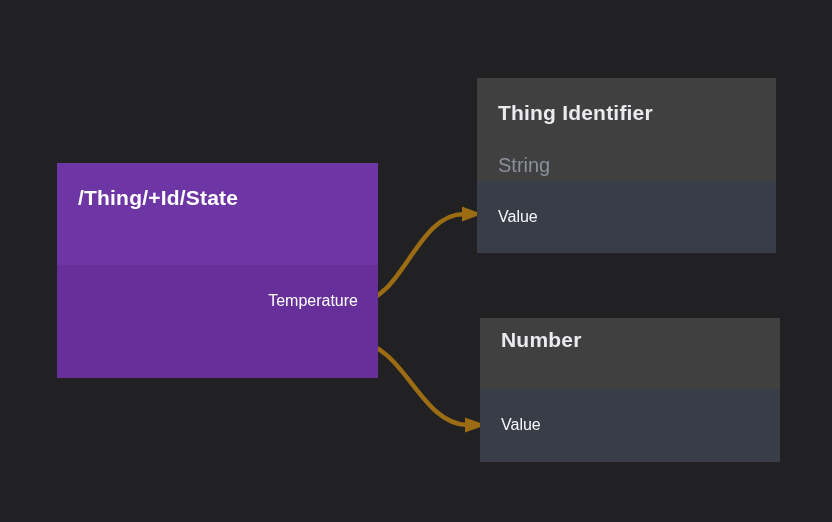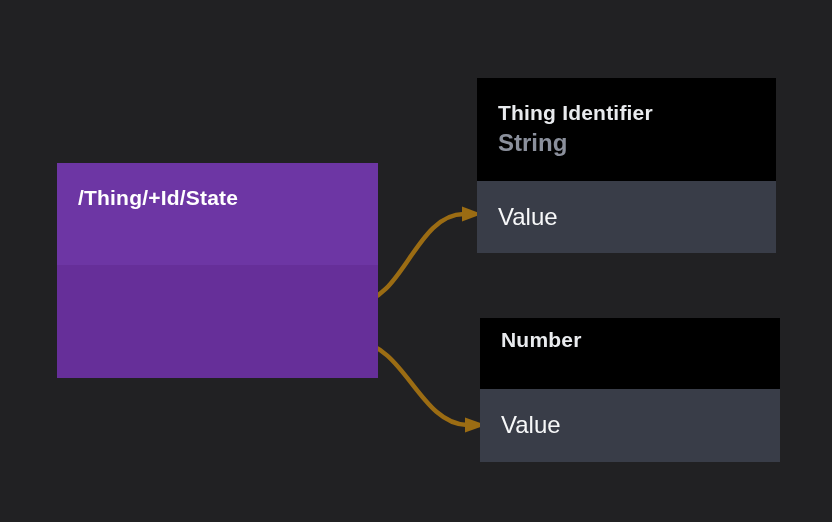--- a/index.html
+++ b/index.html
@@ -33,44 +33,44 @@
     padding: 21px 20px 0 21px;
   }
   .node-title {
     font-size: 21px;
     font-weight: 700;
     line-height: 28px;
     letter-spacing: 0.2px;
     white-space: nowrap;
   }
   .node-subtitle {
-    font-size: 24px;
-    font-weight: 700;
+    font-size: 20px;
+    font-weight: 400;
     line-height: 28px;
-    margin-top: 2px;
+    margin-top: 24px;
     white-space: nowrap;
   }
   .node-body {
     box-sizing: border-box;
     padding-top: 16px;
   }
   .port-row {
     height: 40px;
     display: flex;
     align-items: center;
-    font-size: 24px;
+    font-size: 16px;
   }
   
   .node-purple .node-header { background: #6d36a4; height: 102px; }
   .node-purple .node-title  { color: #ffffff; }
   .node-purple .node-subtitle { color: #b29bd3; }
   .node-purple .node-body { background: #662f99; height: 113px; }
   .node-purple .port-row { justify-content: flex-end; padding-right: 20px; color: #ffffff; }
   
-  .node-dark .node-header { background: #000000; }
+  .node-dark .node-header { background: #404040; }
   .node-dark .node-title  { color: #e9ebee; }
   .node-dark .node-subtitle { color: #8b909c; }
   .node-dark .node-body { background: #393d48; }
   .node-dark .port-row { justify-content: flex-start; padding-left: 21px; color: #f7f8f9; }
 
   #node-thing-identifier { left: 477px; top: 78px;  width: 299px; }
   #node-thing-identifier .node-header { height: 103px; }
   #node-thing-identifier .node-body   { height: 72px; }
 
   #node-number { left: 480px; top: 318px; width: 300px; }
@@ -91,20 +91,23 @@
     <polygon points="465,417.5 486,425 465,432.5" fill="#9b6c13"></polygon>
     <circle cx="357" cy="303" r="8.5" fill="#8a6110"></circle>
     <circle cx="357" cy="342" r="8.5" fill="#8a6110"></circle>
   </svg>
 
   <div class="node node-purple" id="node-receive">
     <div class="node-header">
       <div class="node-title">/Thing/+Id/State</div>
     </div>
     <div class="node-body">
+      <div class="port-row">
+        <span>Temperature</span>
+      </div>
     </div>
   </div>
 
   <div class="node node-dark" id="node-thing-identifier">
     <div class="node-header">
       <div class="node-title">Thing Identifier</div>
       <div class="node-subtitle">String</div>
     </div>
     <div class="node-body">
       <div class="port-row">

